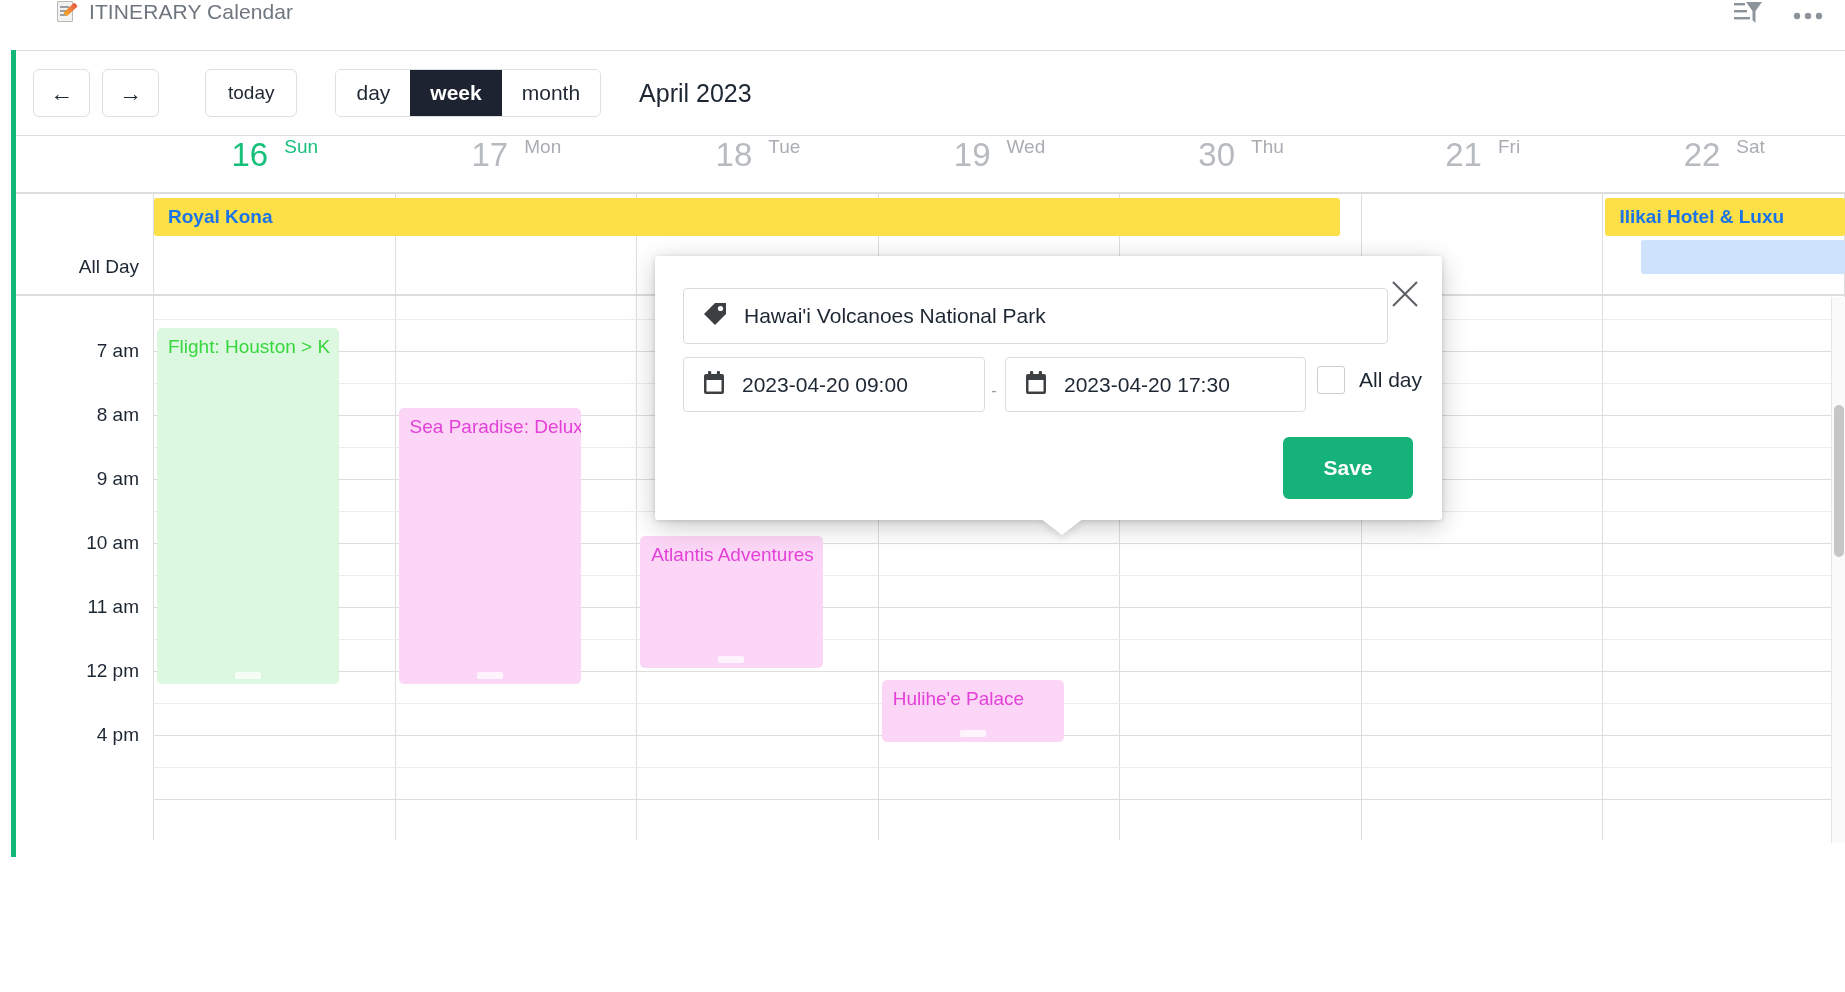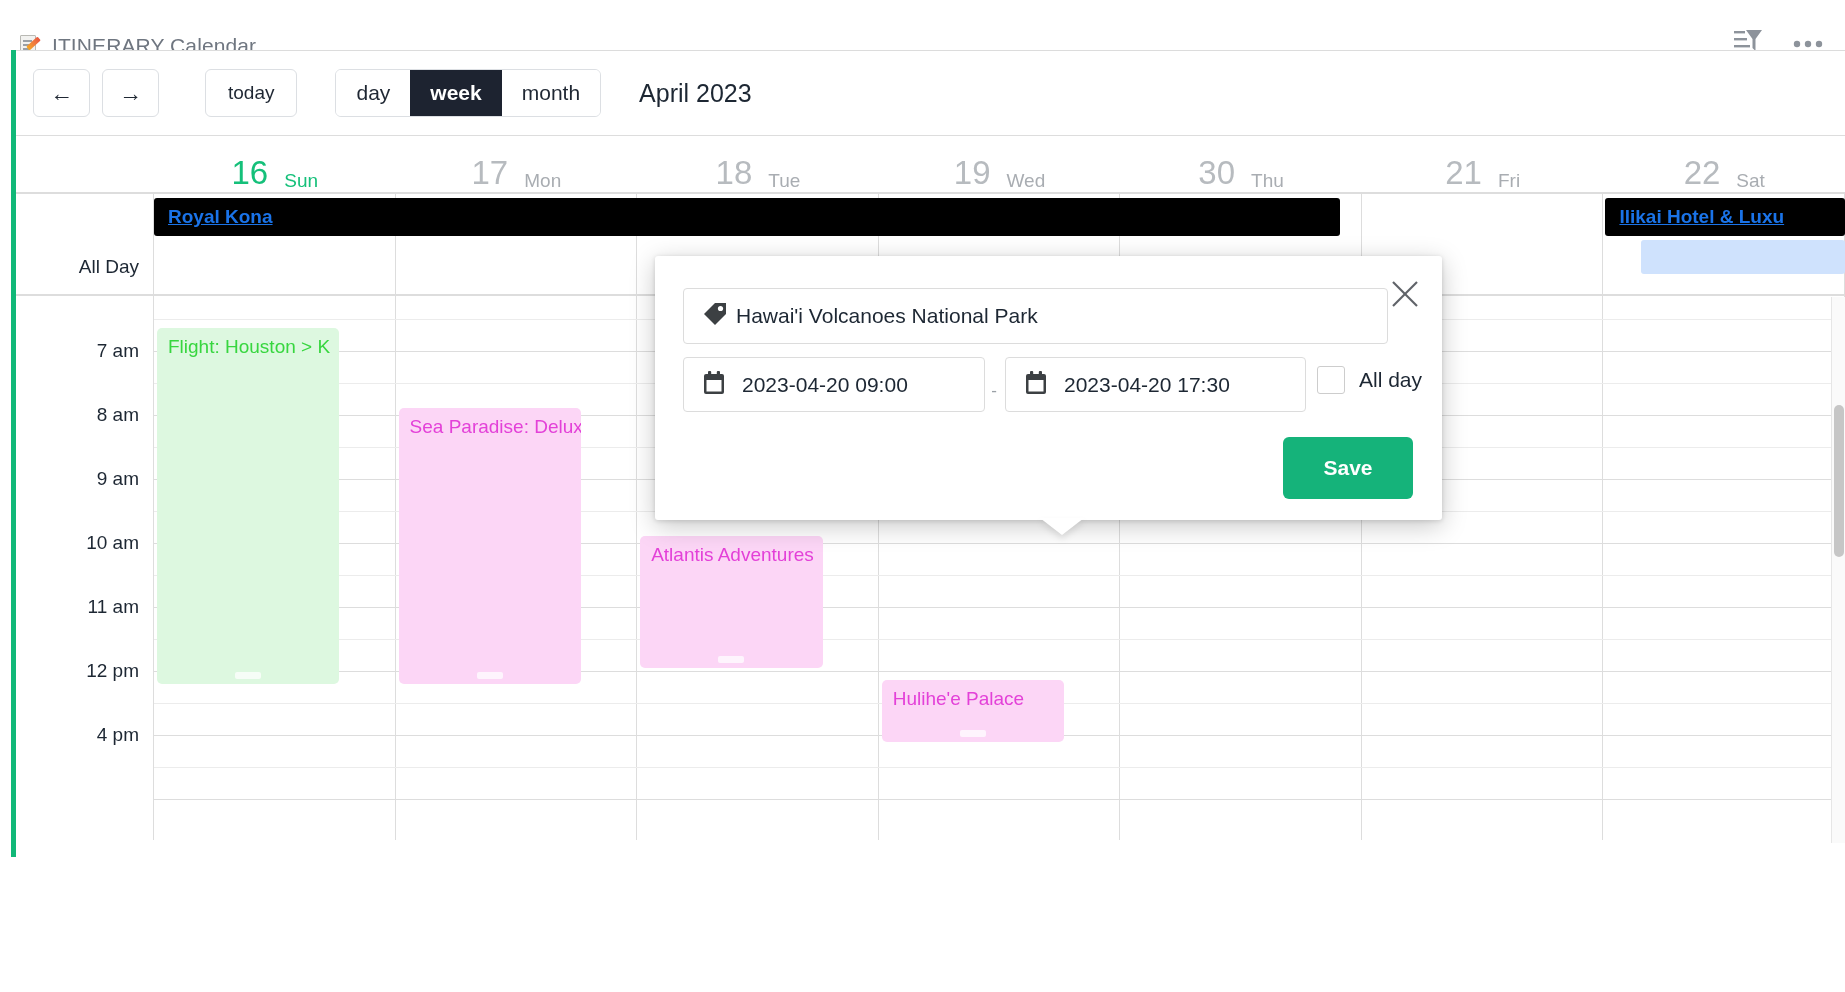--- a/index.html
+++ b/index.html
@@ -8,21 +8,21 @@
     width: 1845px; height: 992px;
     background: #ffffff;
     font-family: "Liberation Sans", sans-serif;
     overflow: hidden;
   }
 
   
   #titlebar {
     position: absolute; left: 0; top: 0; width: 1845px; height: 58px;
     background: #ffffff;
-    display: flex; align-items: flex-end;
+    display: flex; align-items: flex-start; padding-left: 37px;
   }
   #title-left { display: flex; align-items: center; padding-left: 18px; }
   #memo-icon {
     width: 22px; height: 24px; position: relative; margin-right: 12px;
     display: inline-block;
   }
   #memo-icon .sheet {
     position: absolute; left: 2px; top: 1px; width: 16px; height: 21px;
     background: #f2f2f0; border: 1.5px solid #b9b9b4; border-radius: 1px;
   }
@@ -91,21 +91,21 @@
     font-family: "Liberation Sans", sans-serif;
   }
 
   
   #dayhead {
     display: flex; height: 58px; border-bottom: 2px solid #dddddd;
     background: #fff;
   }
   .gutter-cell { width: 138px; flex: 0 0 138px; }
   .dh-cell {
-    flex: 1 1 0; display: flex; align-items: flex-end; justify-content: center;
+    flex: 1 1 0; display: flex; align-items: flex-start; justify-content: center;
     gap: 16px;
   }
   .dh-num { font-size: 33px; color: #b7bbbf; font-weight: 300; }
   .dh-dow { font-size: 19px; color: #a9adb2; }
   .dh-cell.today .dh-num { color: #15c07a; font-weight: 400; }
   .dh-cell.today .dh-dow { color: #15c07a; }
 
   
   #allday {
     display: flex; height: 102px; border-bottom: 2px solid #dddddd;
@@ -118,21 +118,21 @@
   }
   #allday-grid { flex: 1 1 0; display: flex; position: relative; }
   .ad-col { flex: 1 1 0; border-right: 1px solid #dddddd; }
   .ad-col:last-child { border-right: none; }
   .ad-event {
     position: absolute; height: 38px; border-radius: 3px;
     display: flex; align-items: center; padding-left: 14px;
     font-size: 19px; font-weight: 700; white-space: nowrap; overflow: hidden;
     cursor: pointer;
   }
-  .ad-event.blue { background: #000000; color: #1a73e8; text-decoration: underline; }
+  .ad-event.blue { background: #fde047; color: #1a73e8; }
   .ad-block-blue {
     position: absolute; background: #cfe2fd; border-radius: 3px; cursor: pointer;
   }
 
   
   #timegrid {
     position: relative; height: 544px; overflow: hidden;
     display: flex;
   }
   #time-gutter {
@@ -191,21 +191,21 @@
     z-index: 41;
     filter: drop-shadow(0 4px 3px rgba(0,0,0,.10));
   }
   #close-btn {
     position: absolute; right: 20px; top: 21px; width: 34px; height: 34px;
     cursor: pointer;
   }
   #title-field {
     position: absolute; left: 28px; top: 32px; width: 705px; height: 56px;
     border: 1px solid #dcdcdc; border-radius: 4px; background: #fff;
-    display: flex; align-items: center; padding-left: 18px; gap: 8px;
+    display: flex; align-items: center; padding-left: 18px; gap: 16px;
   }
   #title-field .val {
     font-size: 21px; color: #1d2733;
     font-family: "Liberation Sans", sans-serif;
   }
   .date-field {
     position: absolute; top: 101px; height: 55px;
     border: 1px solid #dcdcdc; border-radius: 4px; background: #fff;
     display: flex; align-items: center; padding-left: 18px; gap: 16px;
   }

